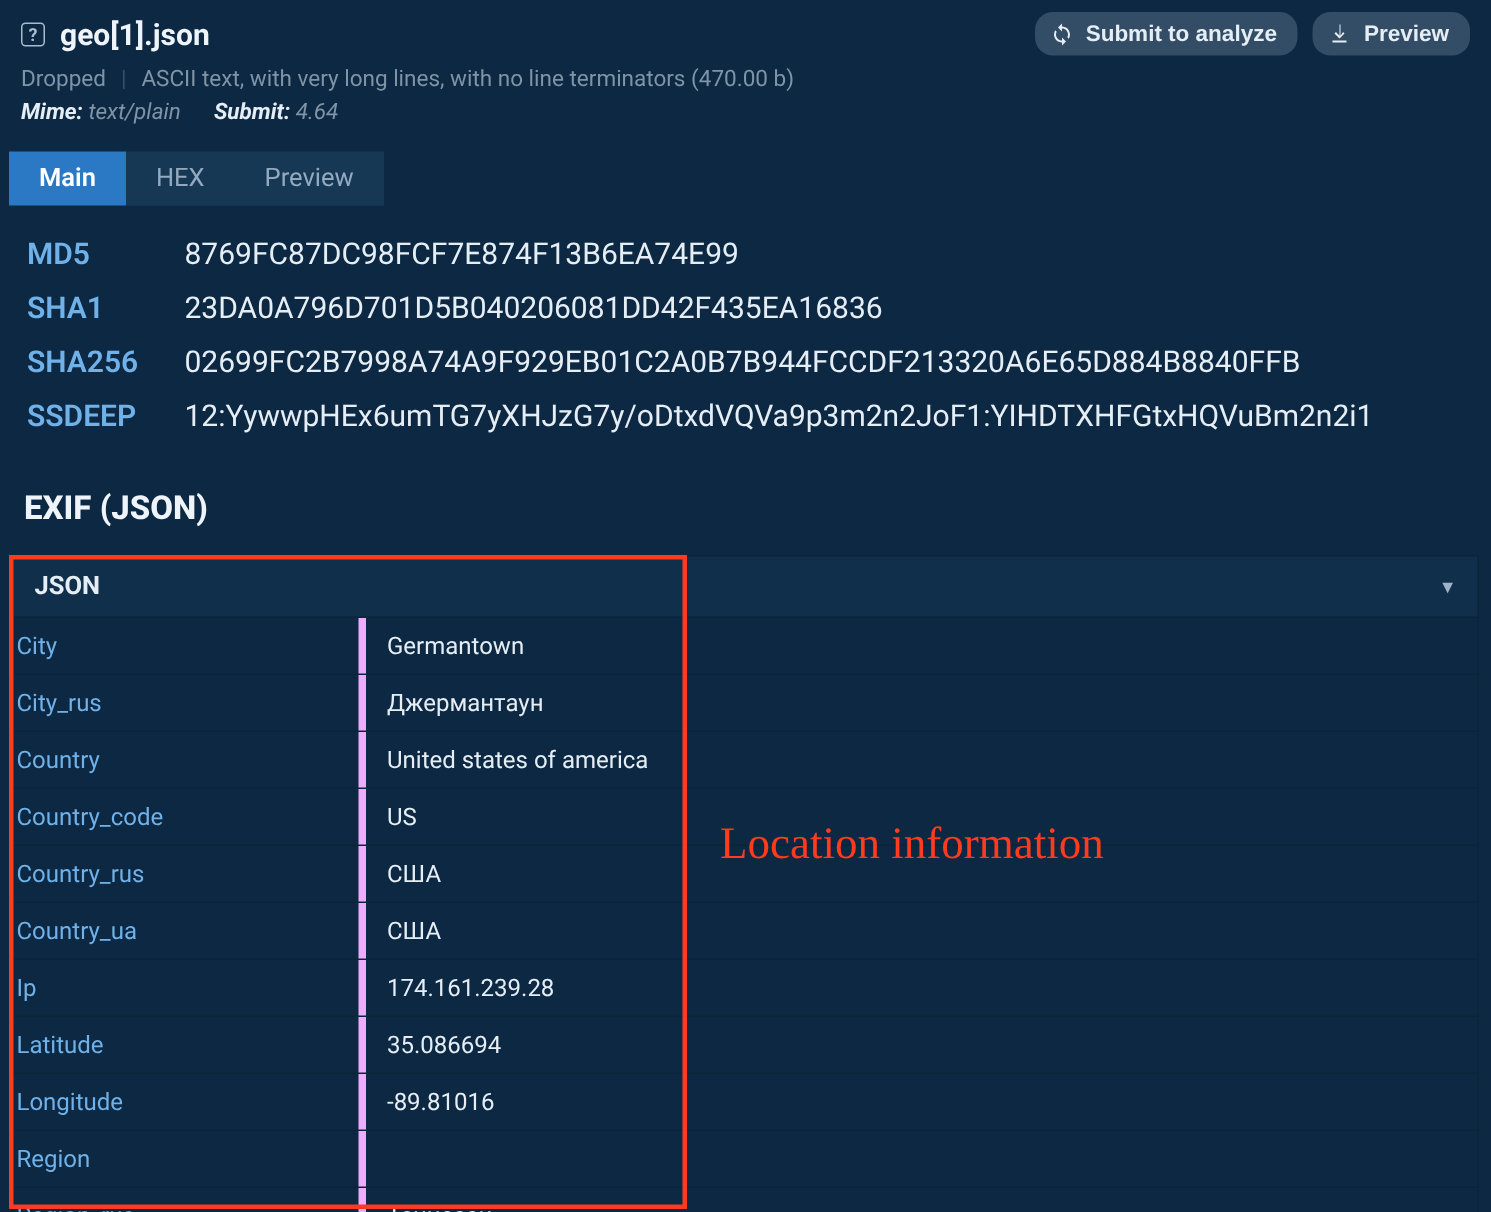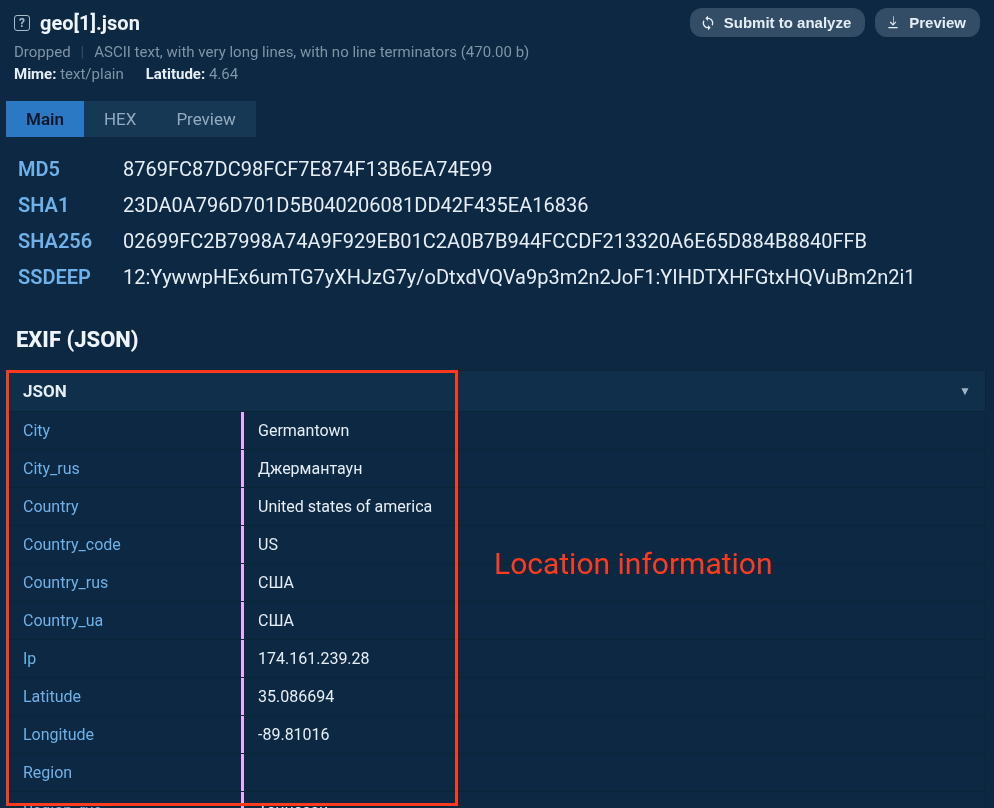--- a/index.html
+++ b/index.html
@@ -69,20 +69,21 @@
   }
   .meta-sep {
     color: #33526c;
   }
   .meta-line2 {
     margin-top: 4px;
     font-size: 15px;
     color: #7f94a6;
     display: flex;
     gap: 22px;
+    font-style: italic;
   }
   .meta-label {
     color: #e6eef5;
     font-weight: 700;
   }
 
   
   .tabs {
     display: flex;
     margin-top: 10px;
@@ -90,21 +91,21 @@
   }
   .tab {
     padding: 8px 20px;
     font-size: 17px;
     color: #92aac0;
     background: #173854;
     cursor: pointer;
   }
   .tab.active {
     background: #2b78c4;
-    color: #0f172a;
+    color: #ffffff;
     font-weight: 600;
   }
 
   
   .hash-block {
     padding: 14px 18px 18px 18px;
   }
   .hash-row {
     display: flex;
     font-size: 20px;
@@ -157,49 +158,50 @@
     border-top: none;
   }
   .json-row {
     display: flex;
     border-top: 1px solid #0b2438;
   }
   .json-row:first-child { border-top: none; }
   .json-cell-key {
     width: 235px;
     flex-shrink: 0;
-    padding: 9px 14px;
+    padding: 9px 2px;
     color: #6fb1e8;
     font-size: 16px;
-    border-right: 3px solid #f0abfc;
+    border-right: 5px solid #f0abfc;
   }
   .json-cell-val {
     padding: 9px 14px;
     color: #e6eef5;
     font-size: 16px;
   }
 
   
   .annotation-box {
     position: absolute;
     left: 6px;
     top: 370px;
     width: 452px;
     height: 436px;
     border: 3px solid #ff3b1f;
     pointer-events: none;
   }
   .annotation-text {
     position: absolute;
-    left: 494px;
+    left: 480px;
     top: 546px;
     color: #ff3b1f;
     font-size: 30px;
     font-weight: 400;
     pointer-events: none;
+    font-family: Liberation Serif, serif;
   }
 </style>
 </head>
 <body>
 
 <div class="header">
   <div class="title-row">
     <div class="title-left">
       <span class="q-icon">?</span>
       <span class="file-title">geo[1].json</span>
@@ -224,21 +226,21 @@
     <span>Dropped</span>
     <span class="meta-sep">|</span>
     <span>ASCII text, with very long lines, with no line terminators (470.00 b)</span>
   </div>
   <div class="meta-line2">
     <span>
       <span class="meta-label">Mime:</span>
       <span>text/plain</span>
     </span>
     <span>
-      <span class="meta-label">Latitude:</span>
+      <span class="meta-label">Submit:</span>
       <span>4.64</span>
     </span>
   </div>
 </div>
 
 <div class="tabs">
   <div class="tab active">Main</div>
   <div class="tab">HEX</div>
   <div class="tab">Preview</div>
 </div>

